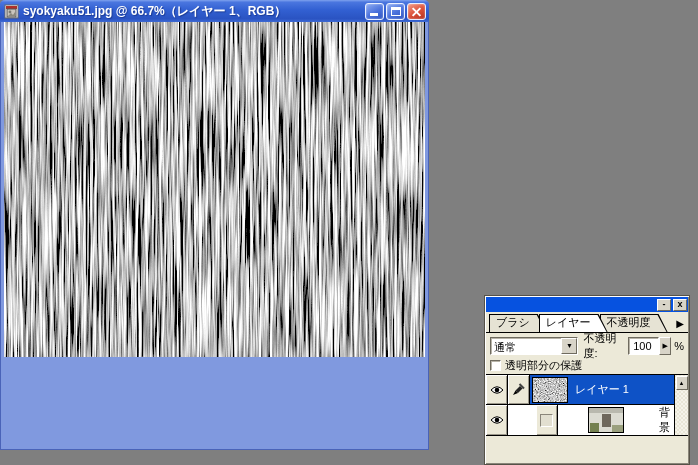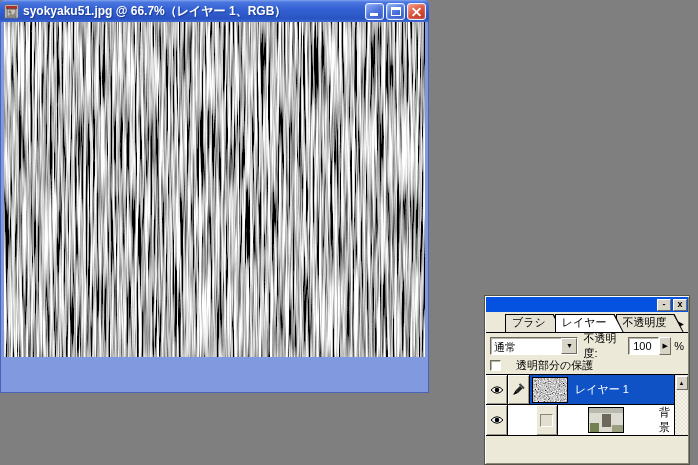--- a/index.html
+++ b/index.html
@@ -5,21 +5,21 @@
   * { margin:0; padding:0; box-sizing:border-box; }
   html,body { width:698px; height:465px; overflow:hidden; }
   body {
     background:#7F7F7F;
     font-family:"Liberation Sans","DejaVu Sans",sans-serif;
     position:relative;
   }
 
   
   .doc-window {
-    position:absolute; left:0; top:0; width:429px; height:393px;
+    position:absolute; left:0; top:0; width:429px; height:450px;
     background:#8099DF;
     border-radius:5px 5px 0 0;
     box-shadow: inset 0 0 0 1px #4A63B8;
   }
   .doc-titlebar {
     height:22px; display:flex; align-items:center;
     padding:0 3px 0 4px;
     border-radius:5px 5px 0 0;
     background:linear-gradient(180deg,#7FA2EE 0%,#4A76DF 10%,#3260D2 45%,#2A53C2 85%,#3E6AD4 100%);
   }
@@ -58,21 +58,21 @@
     display:flex; align-items:center; justify-content:flex-end; padding:1px 1px;
   }
   .p-btn {
     width:14px; height:12px; margin-left:2px;
     background:#D8D4C8;
     border-top:1px solid #fff; border-left:1px solid #fff;
     border-right:1px solid #6F6B5F; border-bottom:1px solid #6F6B5F;
     font-size:9px; font-weight:bold; line-height:9px; text-align:center; color:#000;
   }
   .p-tabs {
-    height:20px; display:flex; align-items:flex-end; padding-left:19px;
+    height:20px; display:flex; align-items:flex-end; padding-left:3px;
     border-bottom:1px solid #000; position:relative; margin:0 1px;
   }
   .tab { position:relative; height:18px; display:flex; align-items:center;
          padding:0 17px 0 7px; margin-right:-8px; z-index:1; }
   .tab::before { content:""; position:absolute; inset:0; background:#000;
     clip-path:polygon(0 0,calc(100% - 9px) 0,100% 100%,0 100%); }
   .tab::after  { content:""; position:absolute; inset:1px 1px 0 1px; background:#E6E3D4;
     clip-path:polygon(0 0,calc(100% - 9px) 0,100% 100%,0 100%); }
   .tab.active::after { background:#fff; }
   .tab.active { z-index:3;margin-top:20px; }
@@ -90,21 +90,21 @@
     display:flex; align-items:center; justify-content:center; color:#000;
   }
   .combo-btn { width:16px; font-size:7px; }
   .op-label { margin-left:5px; }
   .op-box { width:31px; height:18px; padding:2px 8px 0 4px; margin-left:2px; }
   .op-btn { width:13px; height:18px; font-size:7px; }
   .pct { margin-left:3px; }
 
   .p-check { height:16px; display:flex; align-items:center; padding:0 4px; margin:0 1px; }
   .checkbox { width:11px; height:11px; flex:0 0 auto; }
-  .check-label { margin-left:15px;text-align:center; }
+  .check-label { margin-left:4px;text-align:center; }
 
   .p-list { margin:1px 1px 0; border-top:1px solid #000; border-bottom:1px solid #000;
             height:62px; display:flex; background:#fff; }
   .rows { flex:1; display:flex; flex-direction:column; }
   .layer-row { height:30px; display:flex; align-items:stretch; background:#fff; border-bottom:1px solid #000; }
   .layer-row:last-child { border-bottom:none;gap:28px; }
   .layer-row.selected { background:#0E52C6; }
   .cell { width:22px; border-right:1px solid #000; background:#ECE9D8;
           box-shadow:inset 1px 1px 0 #fff, inset -1px -1px 0 #9A968A;
           display:flex; align-items:center; justify-content:center; }

